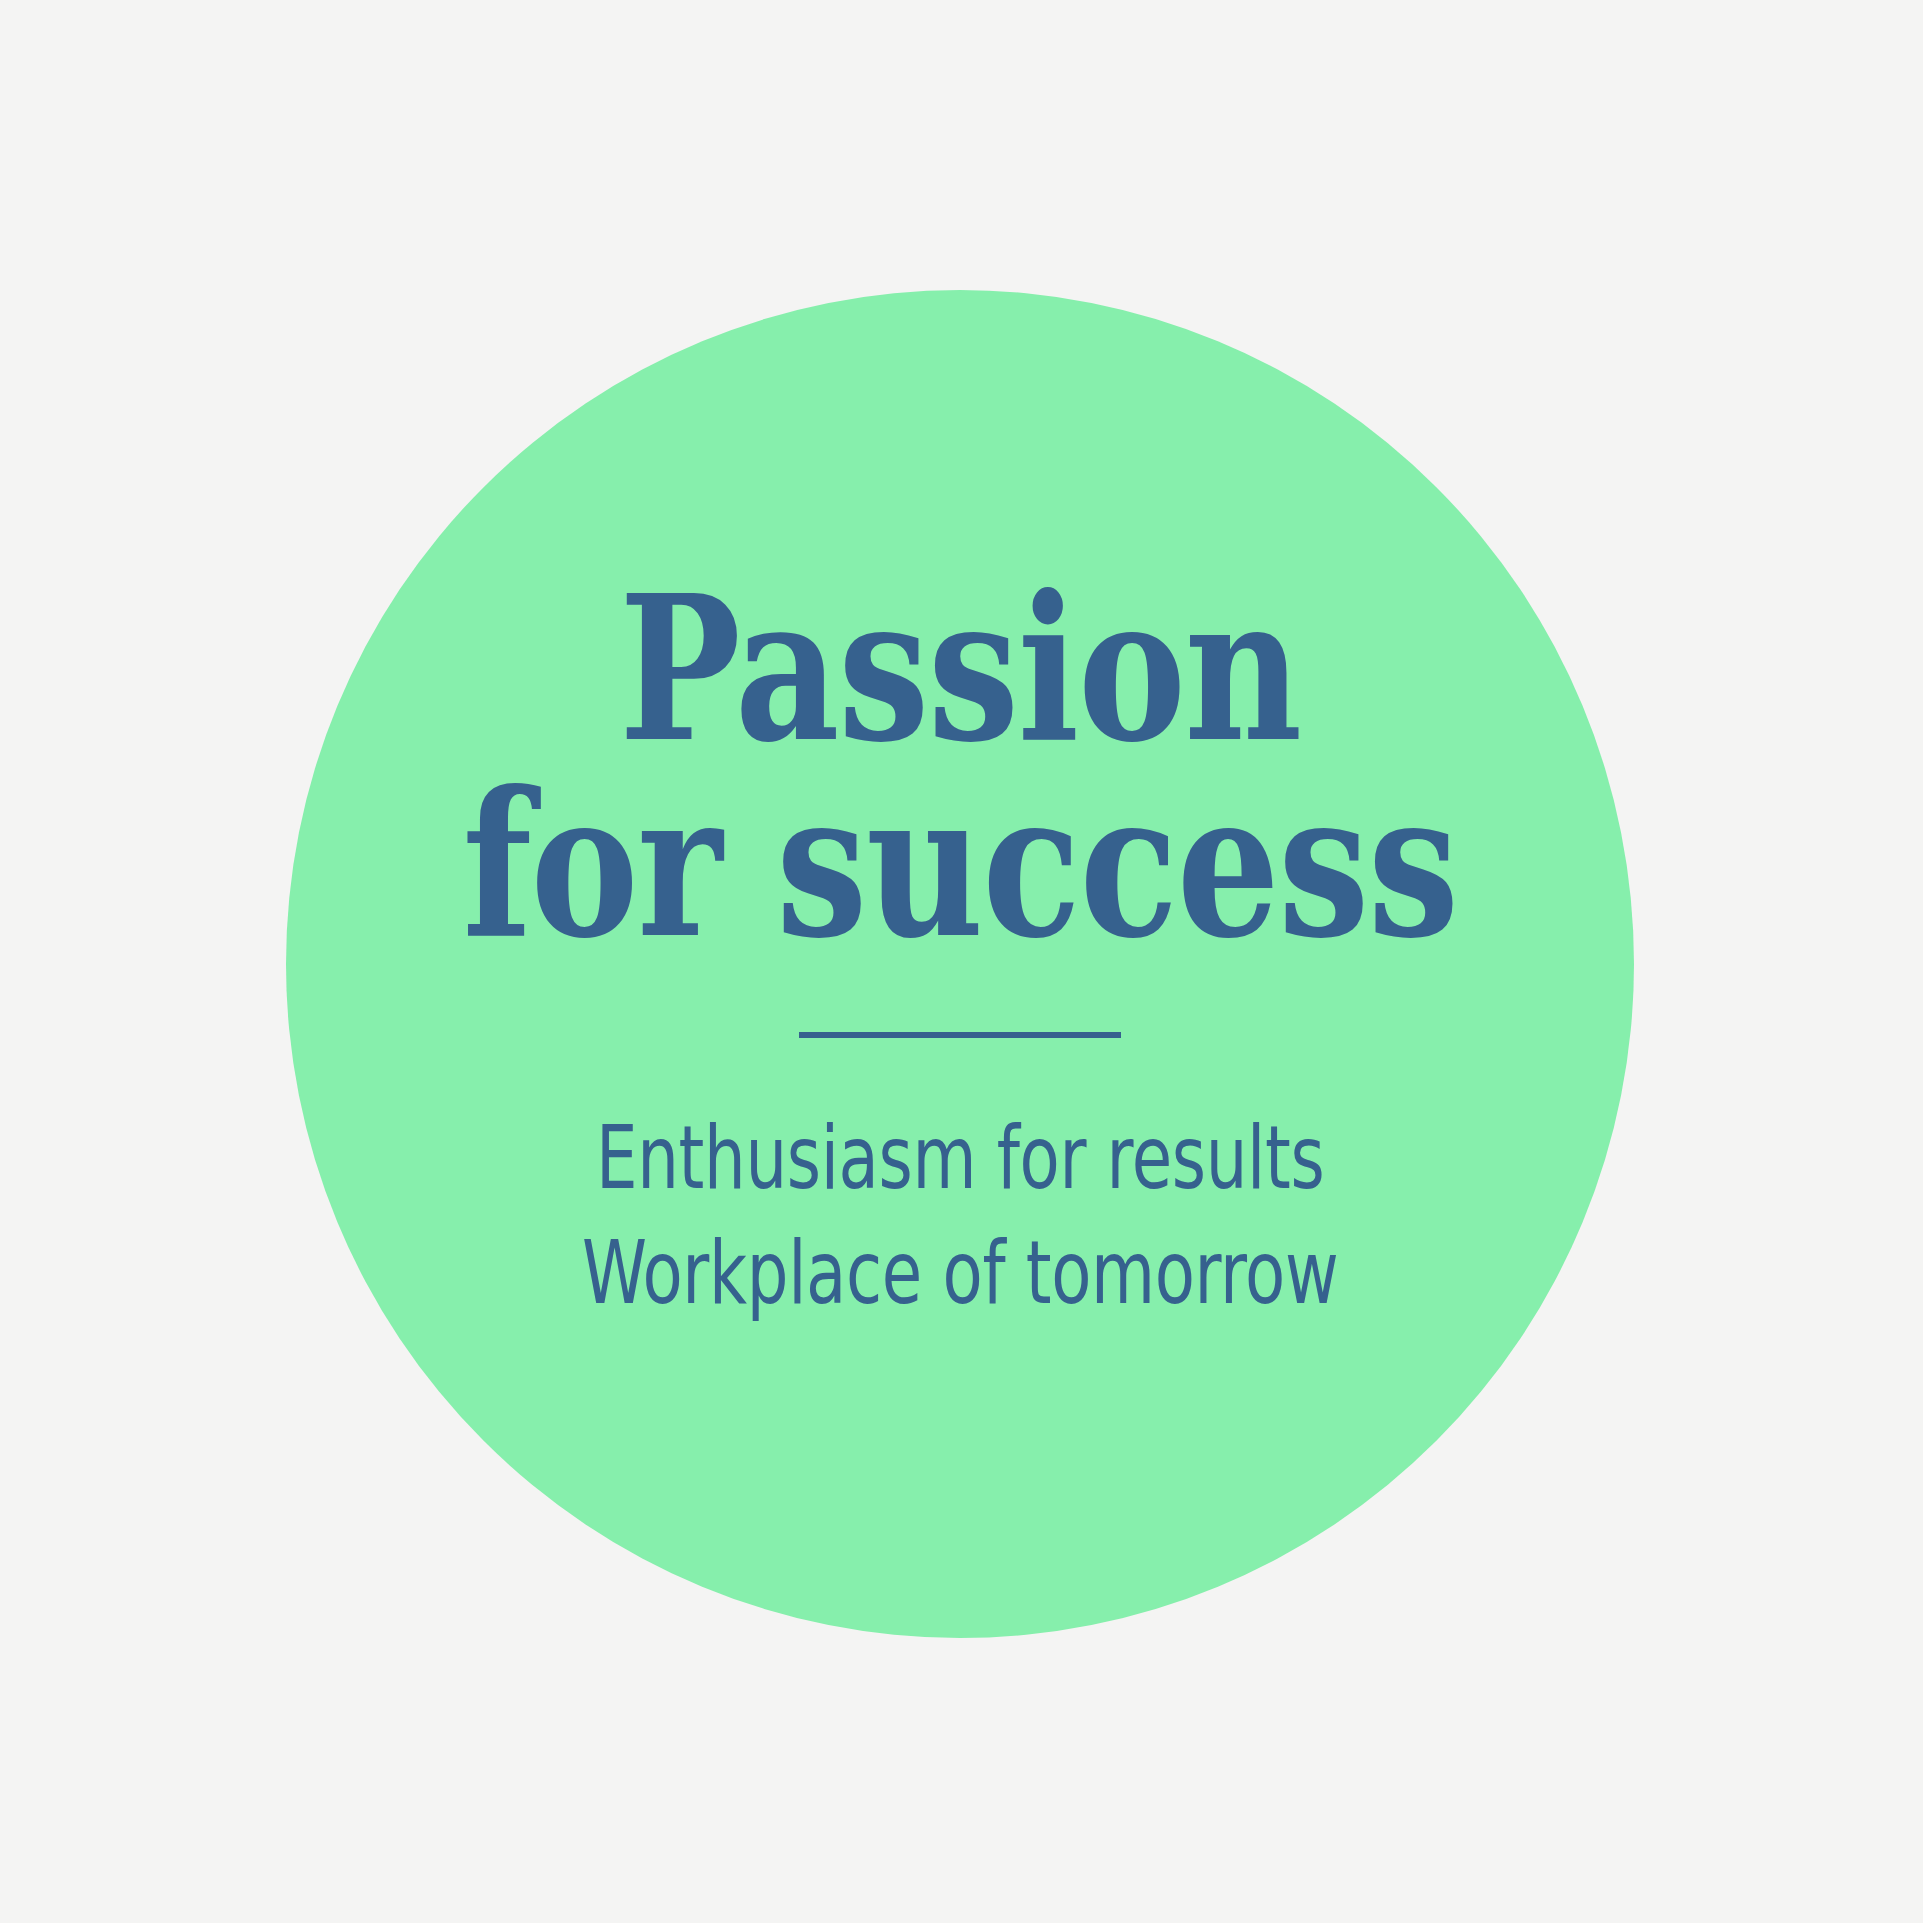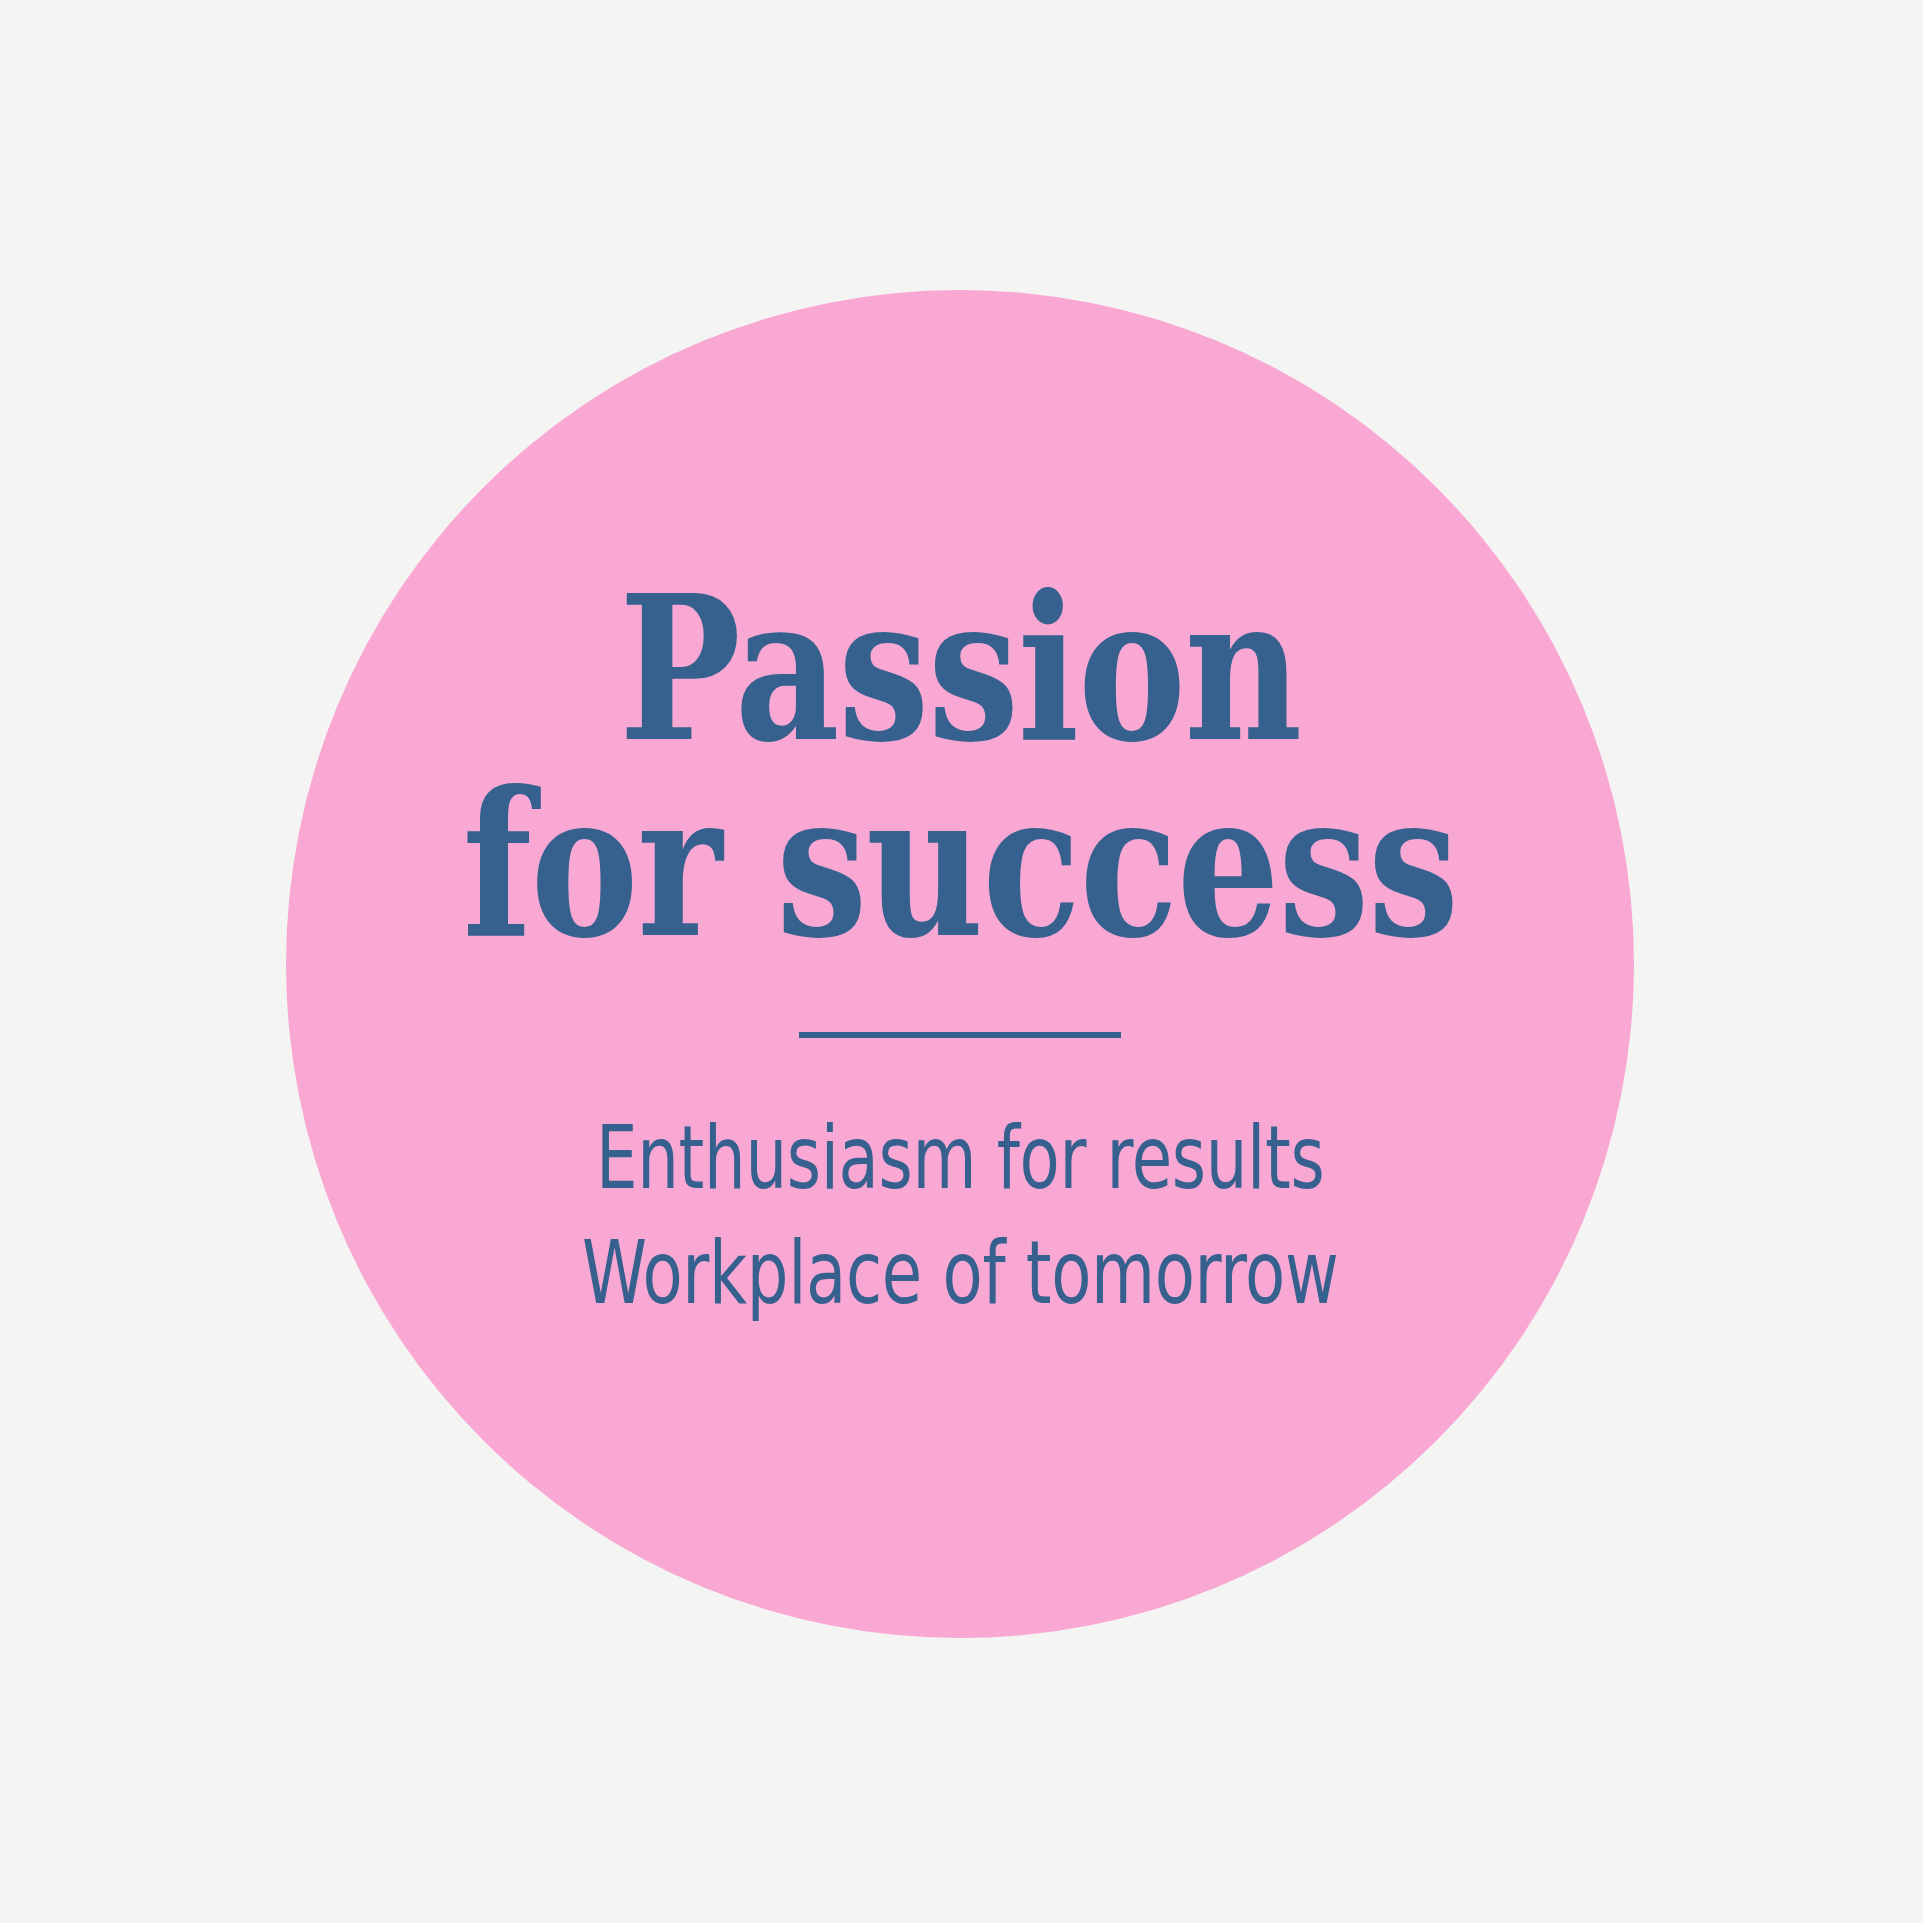--- a/index.html
+++ b/index.html
@@ -99,21 +99,21 @@
 
   #subtitle .sub-line {
     display: block;
   }
 </style>
 </head>
 <body>
 
 <div id="stage" style="width: 1924px; height: 1924px; background: rgb(244, 244, 243);">
 
-  <div id="value-circle" style="width: 1348px; height: 1348px; left: 286px; top: 290px; background: #f9a8d4;">
+  <div id="value-circle" style="width: 1348px; height: 1348px; left: 286px; top: 290px; background: #86efac;">
 
     <div id="circle-content" style="width: 1348px; height: 1348px;">
 
       <h1 id="headline" style="color: rgb(54, 97, 142);">
         <span class="hl-line">Passion</span>
         <span class="hl-line">for success</span>
       </h1>
 
       <hr id="headline-divider" style="width: 322px; height: 6px; background: rgb(54, 97, 142);">
 

